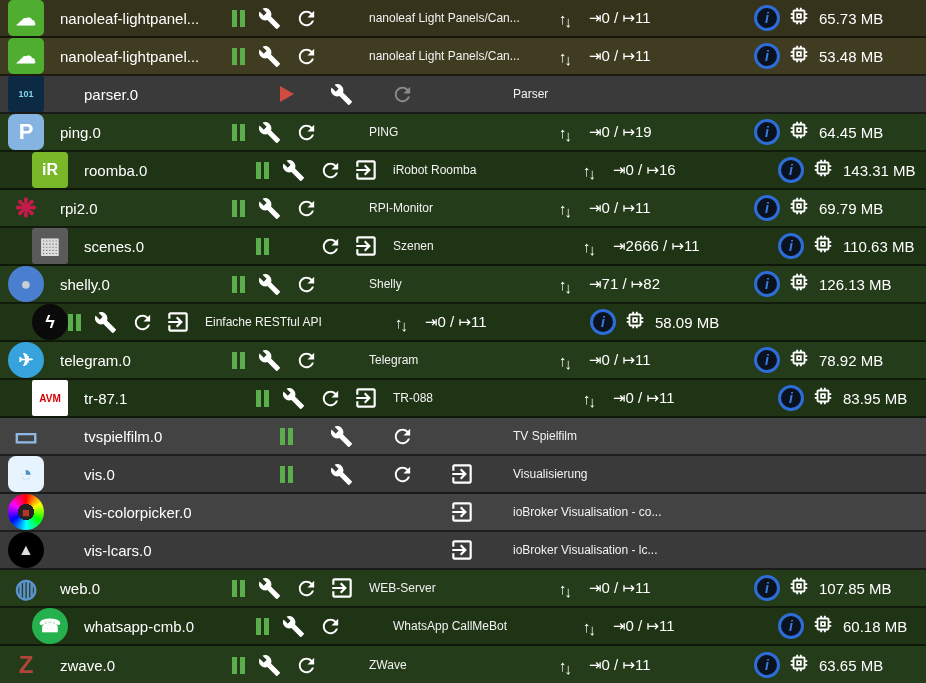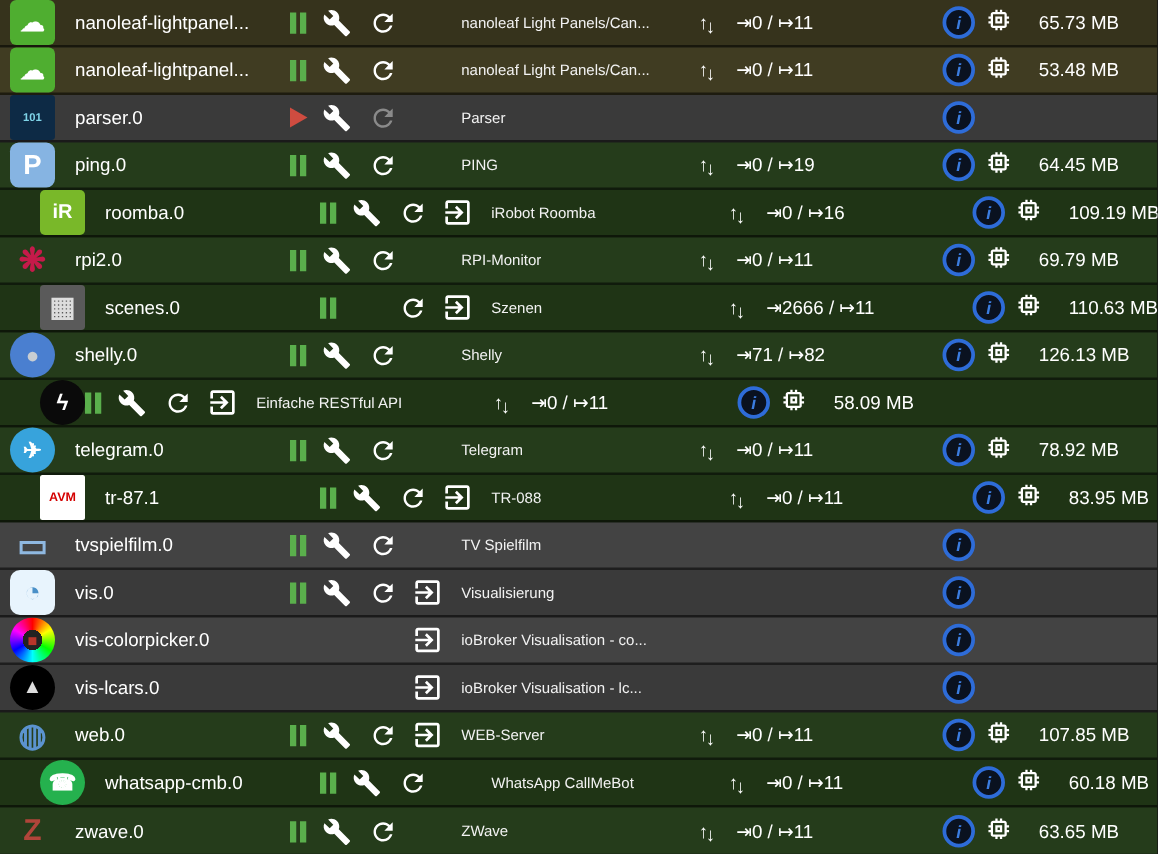--- a/index.html
+++ b/index.html
@@ -9,21 +9,21 @@
 
   .row { display:flex; align-items:center; height:38px; width:926px;
          border-bottom:2px solid rgba(0,0,0,0.55); color:#fff; }
   .row:last-child { border-bottom:none; }
 
   
   .row.state-green  { background:#253c1b; }
   .row.state-green.odd  { background:#1f3415;padding-left:24px; }
   .row.state-yellow { background:#403c22; }
   .row.state-yellow.odd { background:#36331c; }
-  .row.state-gray   { background:#434343; }
+  .row.state-gray   { background:#434343;gap:24px; }
   .row.state-gray.odd   { background:#3a3a3a; }
 
   .cell-adapter-icon { width:36px; height:36px; margin-left:8px; flex:0 0 36px;
          display:flex; align-items:center; justify-content:center;
          font-weight:bold; overflow:hidden; }
   .cell-name { width:172px; flex:0 0 172px; margin-left:16px; font-size:15px;
          white-space:nowrap; overflow:hidden; }
 
   .slot { display:flex; align-items:center; justify-content:flex-start; }
   .slot-toggle  { width:26px; flex:0 0 26px; }
@@ -45,21 +45,21 @@
   .cell-updown { width:30px; flex:0 0 30px; font-size:15px; font-weight:bold;
          letter-spacing:-2px; }
   .cell-updown .dn { display:inline-block; transform:translateY(3px); }
   .cell-traffic { width:165px; flex:0 0 165px; font-size:15px; }
 
   .cell-info { width:26px; height:26px; flex:0 0 26px; border-radius:50%;
          border:3px solid #2e6cd8; background:#0a1220; display:flex;
          align-items:center; justify-content:center; }
   .cell-info span { color:#3b7de0; font-weight:bold; font-size:14px; font-style:italic; }
   .cell-chip { width:22px; flex:0 0 22px; margin-left:8px; }
-  .cell-mem { margin-left:21px; font-size:15px; white-space:nowrap; }
+  .cell-mem { margin-left:9px; font-size:15px; white-space:nowrap; }
 </style>
 </head>
 <body>
 
 <div id="instance-table">
   <div class="row state-yellow odd">
     <div class="cell-adapter-icon" style="background: rgb(79, 174, 48); border-radius: 5px;">
         <span class="glyph" style="color: rgb(255, 255, 255); font-size: 20px;">☁</span>
       </div>
     <div class="cell-name">nanoleaf-lightpanel...</div>
@@ -290,21 +290,21 @@
 
     <div class="cell-info">
         <span>i</span>
       </div>
 
     <div class="cell-chip">
       <svg width="22" height="22" viewBox="0 0 24 24">
         <path fill="#ffffff" d="M15 9H9v6h6V9zm-2 4h-2v-2h2v2zm8-2V9h-2V7c0-1.1-.9-2-2-2h-2V3h-2v2h-2V3H9v2H7c-1.1 0-2 .9-2 2v2H3v2h2v2H3v2h2v2c0 1.1.9 2 2 2h2v2h2v-2h2v2h2v-2h2c1.1 0 2-.9 2-2v-2h2v-2h-2v-2h2zm-4 6H7V7h10v10z"></path>
       </svg>
     </div>
-    <div class="cell-mem">109.19 MB</div>
+    <div class="cell-mem">143.31 MB</div>
   </div>
 
   <div class="row state-green">
     <div class="cell-adapter-icon" style="background: transparent; border-radius: 0px;">
         <span class="glyph" style="color: rgb(197, 26, 74); font-size: 26px;">❋</span>
       </div>
     <div class="cell-name">rpi2.0</div>
 
     <div class="slot slot-toggle">
       <span class="pause-bars">

